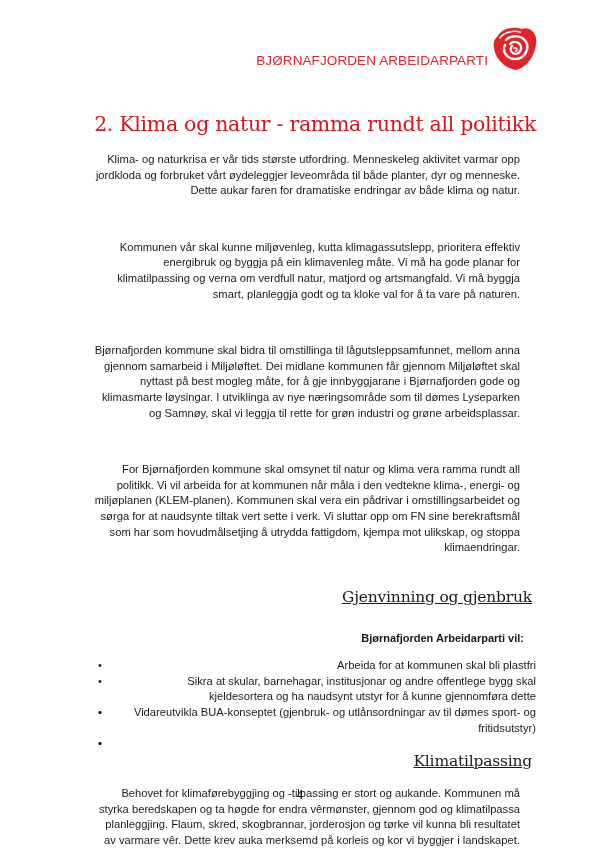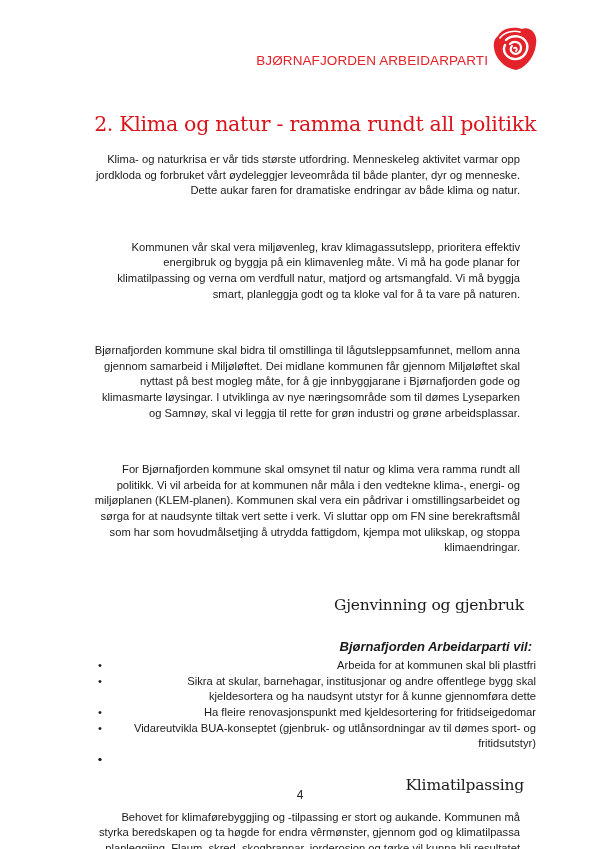--- a/index.html
+++ b/index.html
@@ -2,25 +2,25 @@
 <html><head>
 <meta charset="utf-8">
 <style>
   html, body { margin: 0; padding: 0; background: #ffffff; }
   body { width: 600px; height: 849px; position: relative; overflow: hidden; font-family: "Liberation Sans", sans-serif; color: #1a1a1a; }
   .header { position: absolute; top: 26px; right: 62px; display: flex; align-items: flex-end; text-align: right; }
   .org-name { color: #e3222a; font-size: 13.5px; letter-spacing: 0.1px; margin-right: 4px; margin-bottom: 4px; font-family: "Liberation Sans", sans-serif; }
   .logo { width: 46px; height: 46px; }
   .content { position: absolute; left: 76px; top: 112px; width: 460px; text-align: right; }
   h1 { font-family: "DejaVu Serif", serif; color: #d9141c; font-size: 20.5px; font-weight: normal; margin: 0; line-height: 24px; letter-spacing: -0.3px; }
-  h2 { font-family: "DejaVu Serif", serif; color: #1a1a1a; font-size: 15.5px; font-weight: normal; margin: 12px; line-height: 18px; letter-spacing: -0.2px; }
+  h2 { font-family: "DejaVu Serif", serif; color: #1a1a1a; font-size: 15.5px; font-weight: normal; margin: 4px; line-height: 18px; letter-spacing: -0.2px; text-decoration: underline; }
   p { margin: 16px; font-size: 11.2px; line-height: 15.6px; }
   .gap { height: 9px; }
   .gap-lg { height: 12px; }
-  .bold-label { font-weight: bold; font-size: 13px; line-height: 15.6px; margin: 4px; font-style: italic; }
+  .bold-label { font-weight: bold; font-size: 11px; line-height: 15.6px; margin: 12px; }
   ul { margin: 0; padding-left: 0; list-style: none; }
   li { position: relative; padding-left: 47px; font-size: 11.2px; line-height: 15.6px; }
   li .bullet { position: absolute; left: 22px; top: 0; }
   .page-num { position: absolute; left: 0; right: 0; top: 788px; text-align: center; font-size: 12px; color: #222; }
 </style>
 </head>
 <body>
 
 <div class="header">
   <span class="org-name">BJØRNAFJORDEN ARBEIDARPARTI</span>
@@ -30,34 +30,34 @@
     <path d="M18 18 C22 14, 29 16, 29 22 C29 27, 24 29, 21 27 C18 25, 18 22, 20 20" fill="none" stroke="#ffffff" stroke-width="2.2" stroke-linecap="round"></path>
     <path d="M22 22 C24 21, 26 23, 24 25" fill="none" stroke="#ffffff" stroke-width="1.8" stroke-linecap="round"></path>
     <path d="M8 12 C12 6, 22 4, 28 6" fill="none" stroke="#ffffff" stroke-width="1.6" stroke-linecap="round"></path>
   </svg>
 </div>
 
 <div class="content">
   <h1>2. Klima og natur - ramma rundt all politikk</h1>
   <p>Klima- og naturkrisa er vår tids største utfordring. Menneskeleg aktivitet varmar opp jordkloda og forbruket vårt øydeleggjer leveområda til både planter, dyr og menneske. Dette aukar faren for dramatiske endringar av både klima og natur.</p>
   <div class="gap"></div>
-  <p>Kommunen vår skal vera miljøvenleg, krav klimagassutslepp, prioritera effektiv energibruk og byggja på ein klimavenleg måte. Vi må ha gode planar for klimatilpassing og verna om verdfull natur, matjord og artsmangfald. Vi må byggja smart, planleggja godt og ta kloke val for å ta vare på naturen.</p>
+  <p>Kommunen vår skal kunne miljøvenleg, kutta klimagassutslepp, prioritera effektiv energibruk og byggja på ein klimavenleg måte. Vi må ha gode planar for klimatilpassing og verna om verdfull natur, matjord og artsmangfald. Vi må byggja smart, planleggja godt og ta kloke val for å ta vare på naturen.</p>
   <div class="gap"></div>
   <p>Bjørnafjorden kommune skal bidra til omstillinga til lågutsleppsamfunnet, mellom anna gjennom samarbeid i Miljøløftet. Dei midlane kommunen får gjennom Miljøløftet skal nyttast på best mogleg måte, for å gje innbyggjarane i Bjørnafjorden gode og klimasmarte løysingar. I utviklinga av nye næringsområde som til dømes Lyseparken og Samnøy, skal vi leggja til rette for grøn industri og grøne arbeidsplassar.</p>
   <div class="gap"></div>
   <p>For Bjørnafjorden kommune skal omsynet til natur og klima vera ramma rundt all politikk. Vi vil arbeida for at kommunen når måla i den vedtekne klima-, energi- og miljøplanen (KLEM-planen). Kommunen skal vera ein pådrivar i omstillingsarbeidet og sørga for at naudsynte tiltak vert sette i verk. Vi sluttar opp om FN sine berekraftsmål som har som hovudmålsetjing å utrydda fattigdom, kjempa mot ulikskap, og stoppa klimaendringar.</p>
   <div class="gap-lg"></div>
 
   <h2>Gjenvinning og gjenbruk</h2>
   <div class="gap"></div>
   <p class="bold-label">Bjørnafjorden Arbeidarparti vil:</p>
   <ul>
     <li><span class="bullet">•</span><span>Arbeida for at kommunen skal bli plastfri</span></li>
     <li><span class="bullet">•</span><span>Sikra at skular, barnehagar, institusjonar og andre offentlege bygg skal kjeldesortera og ha naudsynt utstyr for å kunne gjennomføra dette</span></li>
-    <li><span class="bullet">•</span><span>Ha fleire renovasjonspunkt med kjeldesortering for fritidseigedomar</span></li>
+    <li><span class="bullet">•</span></li>
     <li><span class="bullet">•</span><span>Vidareutvikla BUA-konseptet (gjenbruk- og utlånsordningar av til dømes sport- og fritidsutstyr)</span></li>
     <li><span class="bullet">•</span></li>
     <li><span class="bullet">•</span></li>
   </ul>
   <div class="gap-lg"></div>
 
   <h2>Klimatilpassing</h2>
   <p>Behovet for klimaførebyggjing og -tilpassing er stort og aukande. Kommunen må styrka beredskapen og ta høgde for endra vêrmønster, gjennom god og klimatilpassa planleggjing. Flaum, skred, skogbrannar, jorderosjon og tørke vil kunna bli resultatet av varmare vêr. Dette krev auka merksemd på korleis og kor vi byggjer i landskapet.</p>
 </div>
 

